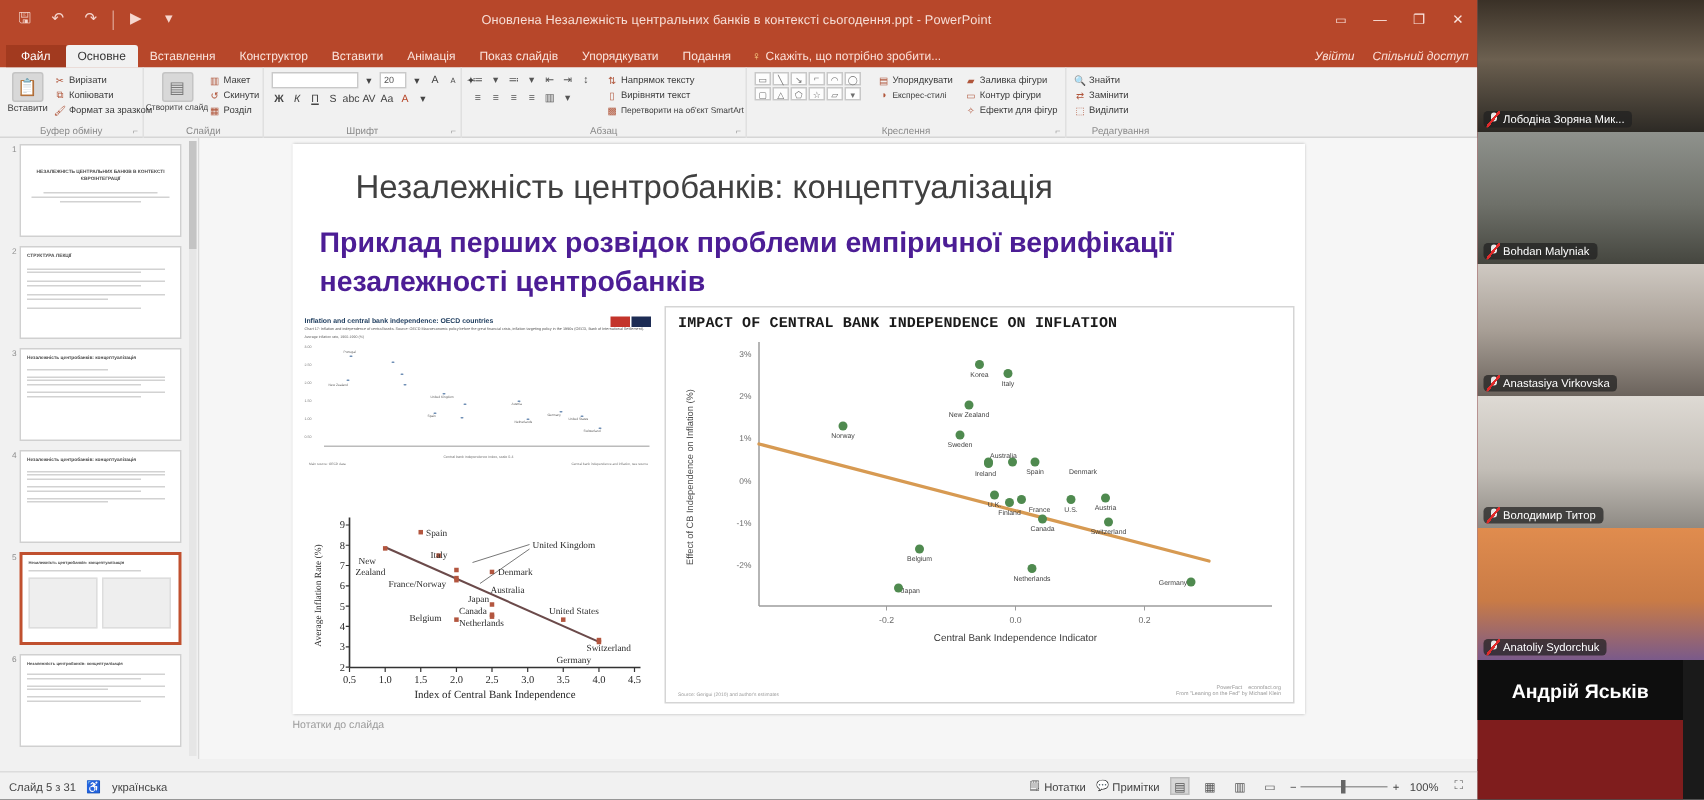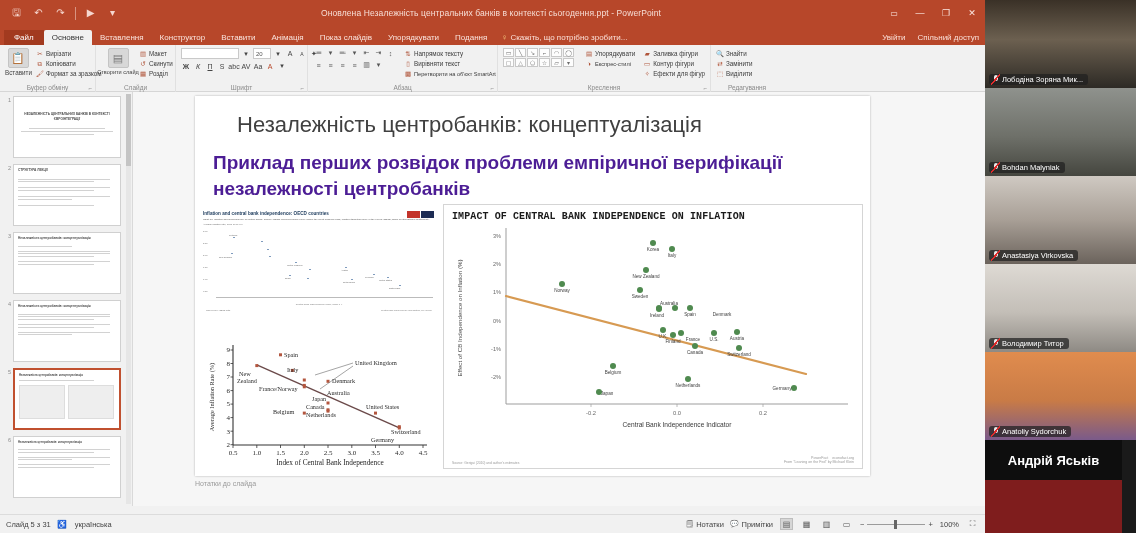--- a/index.html
+++ b/index.html
@@ -27,21 +27,21 @@
           color: #fbe6e0; font-size: 9px; }
   .wbtn.ribbonopt { font-size: 8px; }
 
   
   .tabs { height: 19px; background: #b7472a; display: flex; align-items: flex-end; padding-left: 4px; position: relative; }
   .tab { font-size: 8px; color: #fae3dc; padding: 3px 8px 3px 8px; white-space: nowrap; }
   .tab.file { background: #a23a1f; color: #fff; padding: 3px 10px; }
   .tab.active { background: #f1f1f1; color: #333; border-radius: 2px 2px 0 0; }
   .tellme { font-size: 8px; color: #fbdfd7; padding: 3px 6px; display: flex; align-items: center; gap: 3px; white-space: nowrap; }
   .tellme .bulb { color: #ffd98a; font-size: 8px; }
-  .tb-right { position: absolute; right: 6px; bottom: 3px; display: flex; gap: 12px; }
+  .tb-right { position: absolute; right: 6px; bottom: 3px; display: flex; gap: 12px; font-style: italic; }
   .tb-right span { font-size: 8px; color: #fbdfd7; white-space: nowrap; }
 
   
   .ribbon { height: 47px; background: #f1f1f1; border-bottom: 1px solid #d6d6d6; display: flex; position: relative; }
   .grp { position: relative; height: 47px; padding: 1px 5px 0 5px; display: flex; flex-direction: column;
          border-right: 1px solid #e0e0e0; }
   .grp-body { flex: 1; display: flex; align-items: flex-start; gap: 4px; padding-top: 2px; }
   .grp-name { font-size: 6.5px; color: #8a8a8a; text-align: center; height: 9px; line-height: 9px; white-space: nowrap; }
   .bigbtn { display: flex; flex-direction: column; align-items: center; width: 34px; }
   .bigico { width: 21px; height: 20px; background: #d8d8d8; border: 1px solid #c4c4c4; border-radius: 2px;

